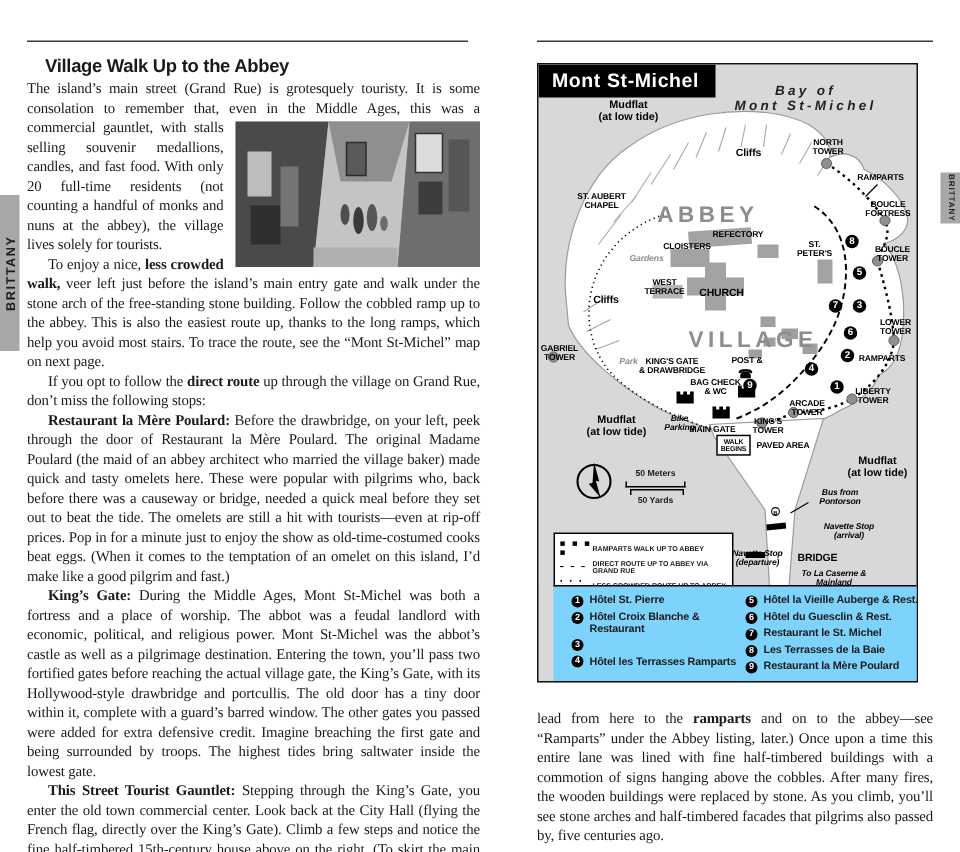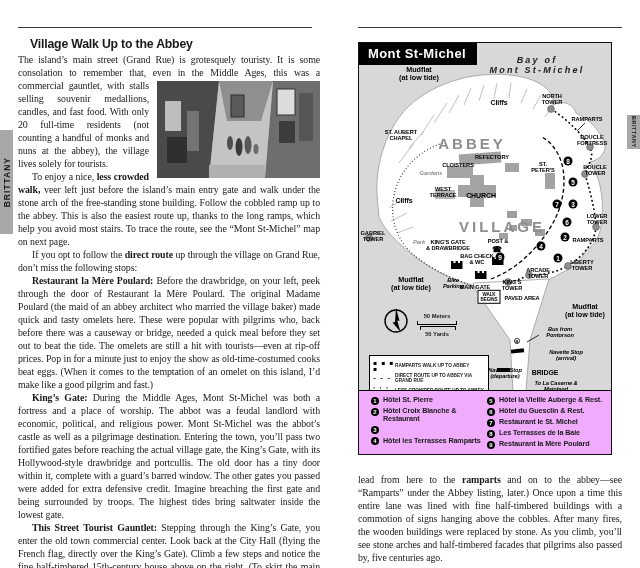--- a/index.html
+++ b/index.html
@@ -58,21 +58,21 @@
   .legend-row{display:flex;align-items:center;margin:1px 0;}
   .lsym{width:22px;flex:none;font:bold 6px/6px "DejaVu Sans",sans-serif;letter-spacing:1px;color:#000;}
   .llabel{font:bold 4.7px/5.4px "Liberation Sans",sans-serif;letter-spacing:0;}
   
   .compass{position:absolute;left:22px;top:263px;width:30px;height:30px;}
   .scale{position:absolute;left:58px;top:270px;width:40px;text-align:center;
          font:bold 5.8px/7px "Liberation Sans",sans-serif;}
   .scale .bar1{height:3px;border-left:1px solid #000;border-right:1px solid #000;border-bottom:1px solid #000;margin:1px 0;}
   .scale .bar2{height:3px;border-left:1px solid #000;border-right:1px solid #000;border-top:1px solid #000;margin:1px 0 1px 0;width:34px;margin-left:3px;}
   
-  .key{position:absolute;left:0;right:0;bottom:0;height:63px;background:#f0abfc;border-top:1.5px solid #000;}
+  .key{position:absolute;left:10px;right:0;bottom:0;height:63px;background:#7dd3fc;border-top:1.5px solid #000;}
   .key-col{position:absolute;top:5px;}
   .key-col1{left:12px;width:112px;}
   .key-col2{left:128px;width:122px;}
   .key-item{display:flex;margin-bottom:2.5px;}
   .knum{flex:none;width:8px;height:8px;border-radius:50%;background:#000;color:#fff;
         font:bold 6px/8px "Liberation Sans",sans-serif;text-align:center;margin-right:4px;margin-top:.5px;}
   .klabel{font:bold 7.2px/8px "Liberation Sans",sans-serif;letter-spacing:-0.1px;}
   .right-body{position:absolute;left:358px;top:463px;width:264px;font-size:9.9px;line-height:13px;
               text-align:justify;letter-spacing:-0.1px;}
 </style>

